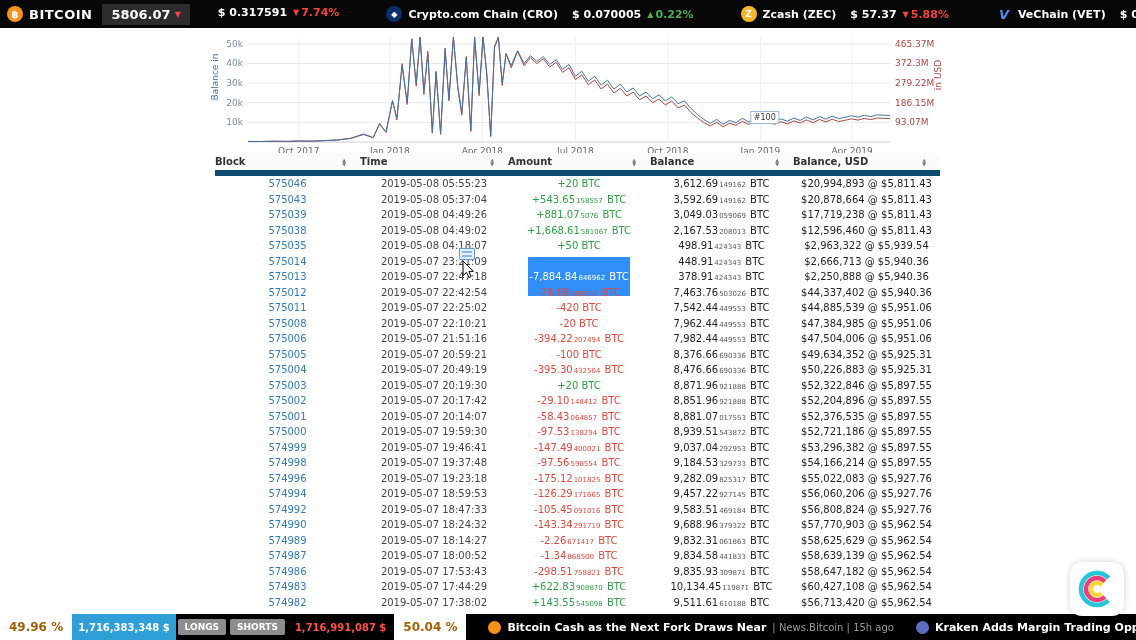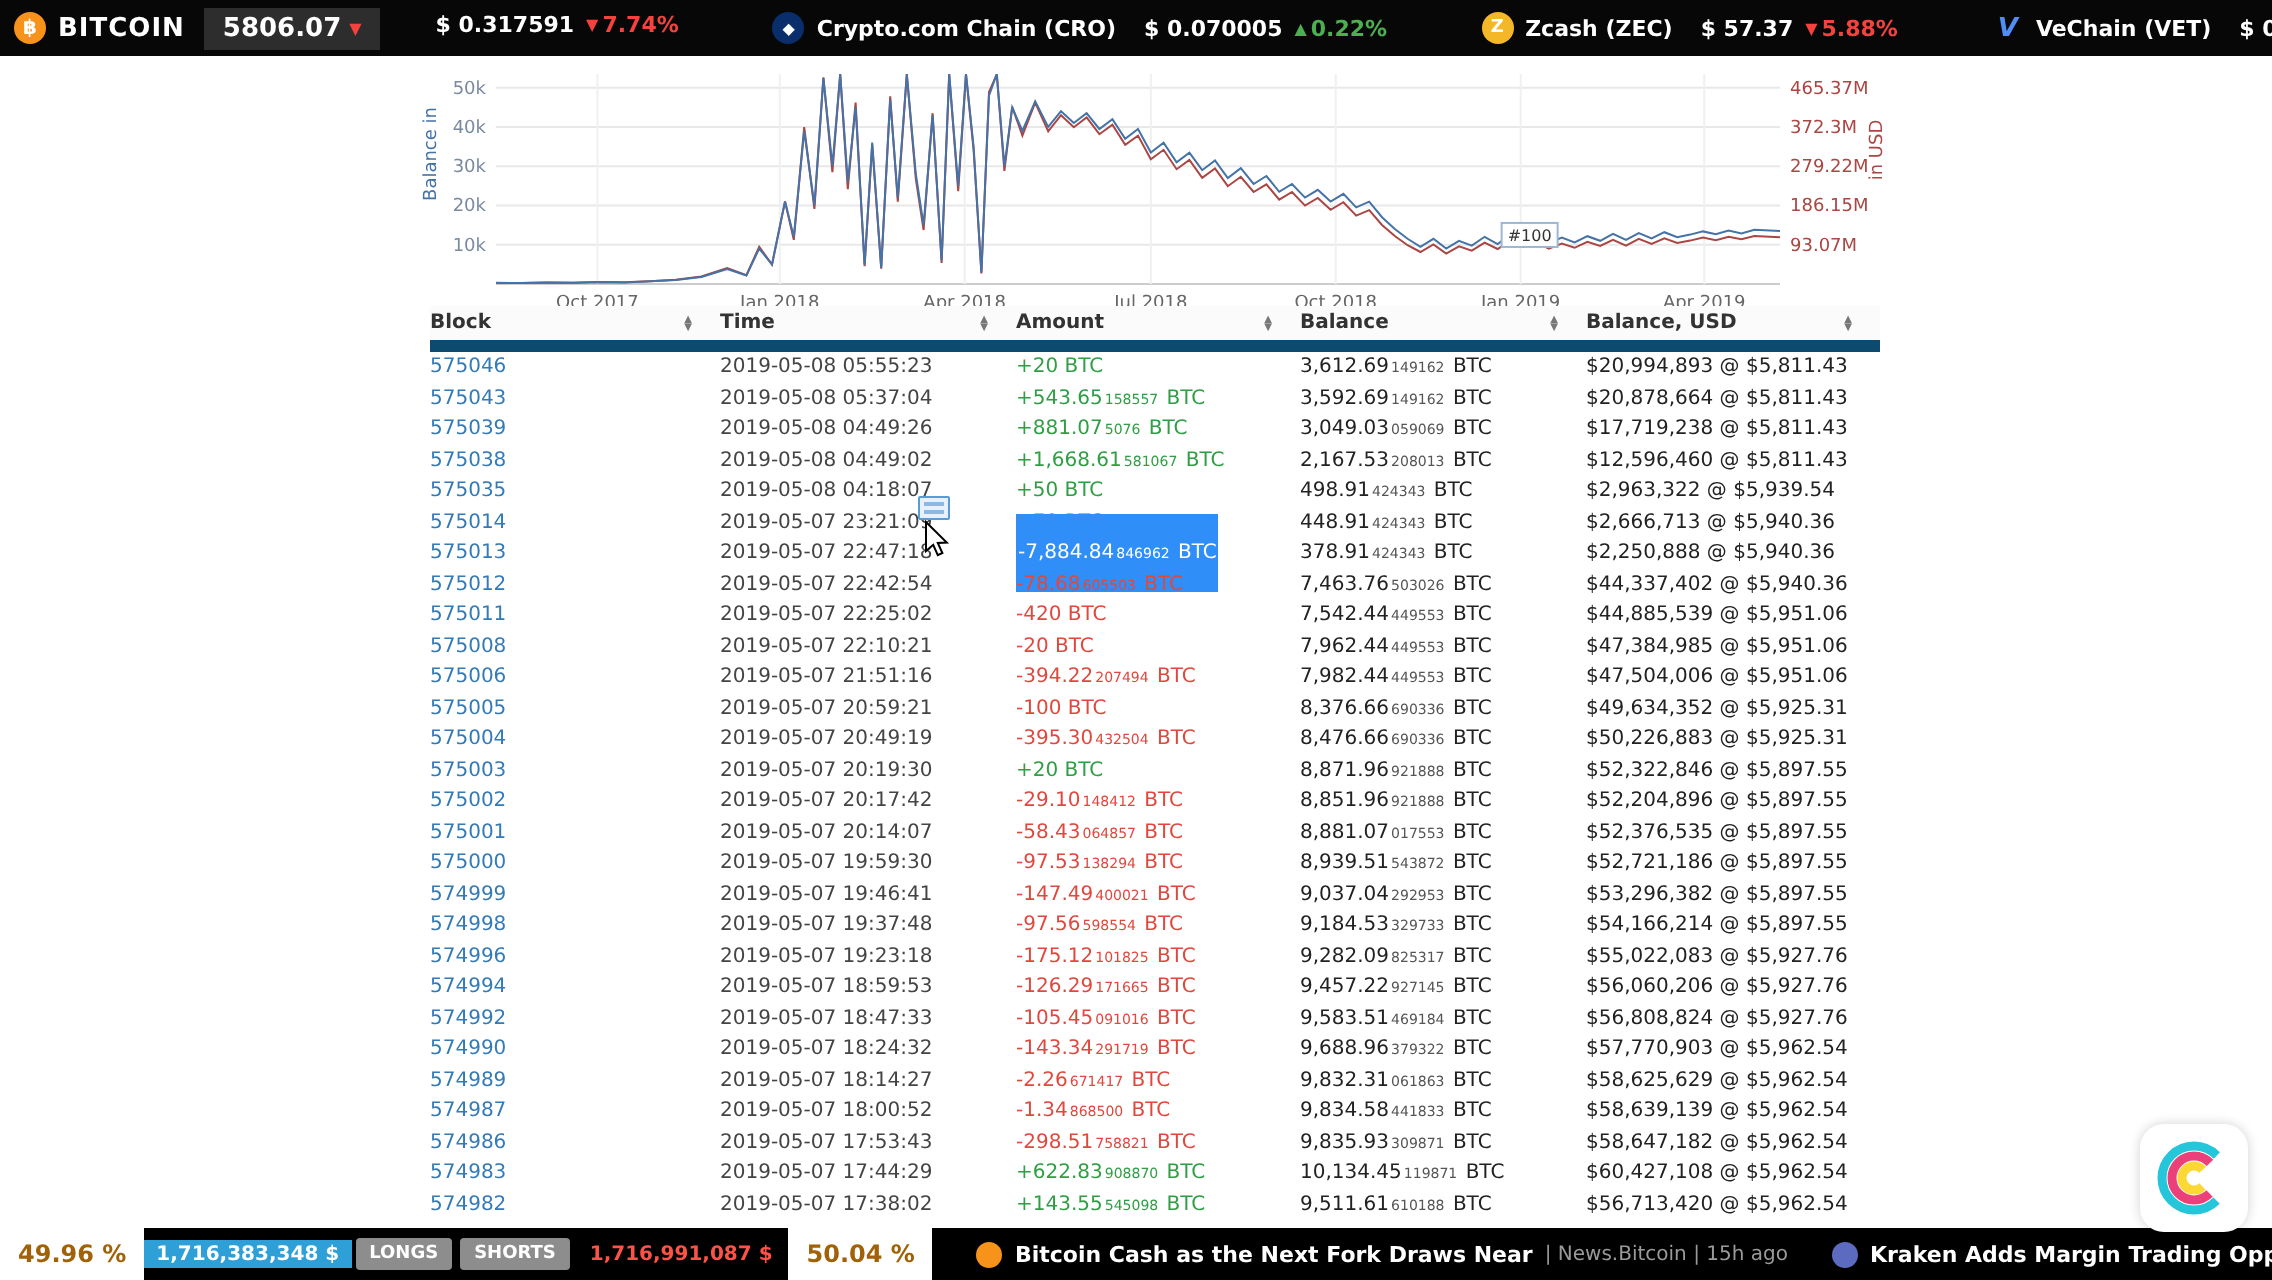--- a/index.html
+++ b/index.html
@@ -26,36 +26,36 @@
 
   
   .chart-area{position:absolute;left:208px;top:37px;width:740px;height:124px;}
   .chart-area svg{font-family:"DejaVu Sans","Liberation Sans",sans-serif;}
 
   
   .tx-table{position:absolute;left:215px;top:153px;width:725px;font-size:10px;}
   .t-head{display:grid;grid-template-columns:145px 148px 142px 143px 147px;height:17px;align-items:center;color:#333;font-weight:bold;background:#fbfbfb;border-bottom:6px solid #0c4a6e;}
   .h-cell{display:flex;justify-content:space-between;align-items:center;padding-right:14px;cursor:pointer;}
   .sort{display:inline-flex;flex-direction:column;line-height:4px;font-size:5px;color:#777;}
-  .t-body .row{display:grid;grid-template-columns:145px 148px 142px 143px 147px;height:15.5px;align-items:center;}
+  .t-body .row{display:grid;grid-template-columns:145px 148px 142px 143px 147px;height:15.5px;align-items:center;text-align:center;}
   .block{color:#337ab7;text-decoration:none;}
   .time{color:#444;}
   .amount.pos{color:#2f9e44;}
   .amount.neg{color:#e0483e;}
   .amount small,.balance small{font-size:7px;margin:0 1px;}
   .balance{color:#222;}
   .balance small{color:#555;}
   .usd{color:#222;}
   .sel{background:#2f8ef7;color:#fff;padding:14px 1px;}
   .sel small{color:#fff;}
 
   
   .bottombar{position:absolute;bottom:0;left:0;width:1136px;height:26px;background:#000;display:flex;align-items:center;overflow:hidden;white-space:nowrap;z-index:4;}
   .pct{background:#fff;color:#a16207;font-weight:bold;font-size:12px;padding:0 9px;height:26px;display:flex;align-items:center;flex-shrink:0;}
-  .lval{background:#2f9fd8;color:#fff;font-weight:bold;font-size:10px;padding:0 6px;height:14px;display:flex;align-items:center;flex-shrink:0;}
+  .lval{background:#2f9fd8;color:#fff;font-weight:bold;font-size:10px;padding:0 6px;height:26px;display:flex;align-items:center;flex-shrink:0;}
   .badge{background:#8d8d8d;color:#fff;font-weight:bold;font-size:9px;padding:3px 7px;margin:0 2px;border-radius:2px;flex-shrink:0;}
   .sval{color:#ff5247;font-weight:bold;font-size:10px;margin:0 8px;flex-shrink:0;}
   .news-item{display:flex;align-items:center;gap:6px;margin-left:22px;flex-shrink:0;}
   .n-ico{width:13px;height:13px;border-radius:50%;flex-shrink:0;}
   .n-h{color:#fff;font-weight:bold;font-size:11px;}
   .n-m{color:#9a9a9a;font-size:10px;}
   .news-strip{display:flex;align-items:center;overflow:hidden;}
 
   
   .wm{position:absolute;right:12px;bottom:24px;width:54px;height:54px;background:#fff;border-radius:12px;box-shadow:0 0 6px rgba(0,0,0,.18);display:flex;align-items:center;justify-content:center;z-index:6;}

